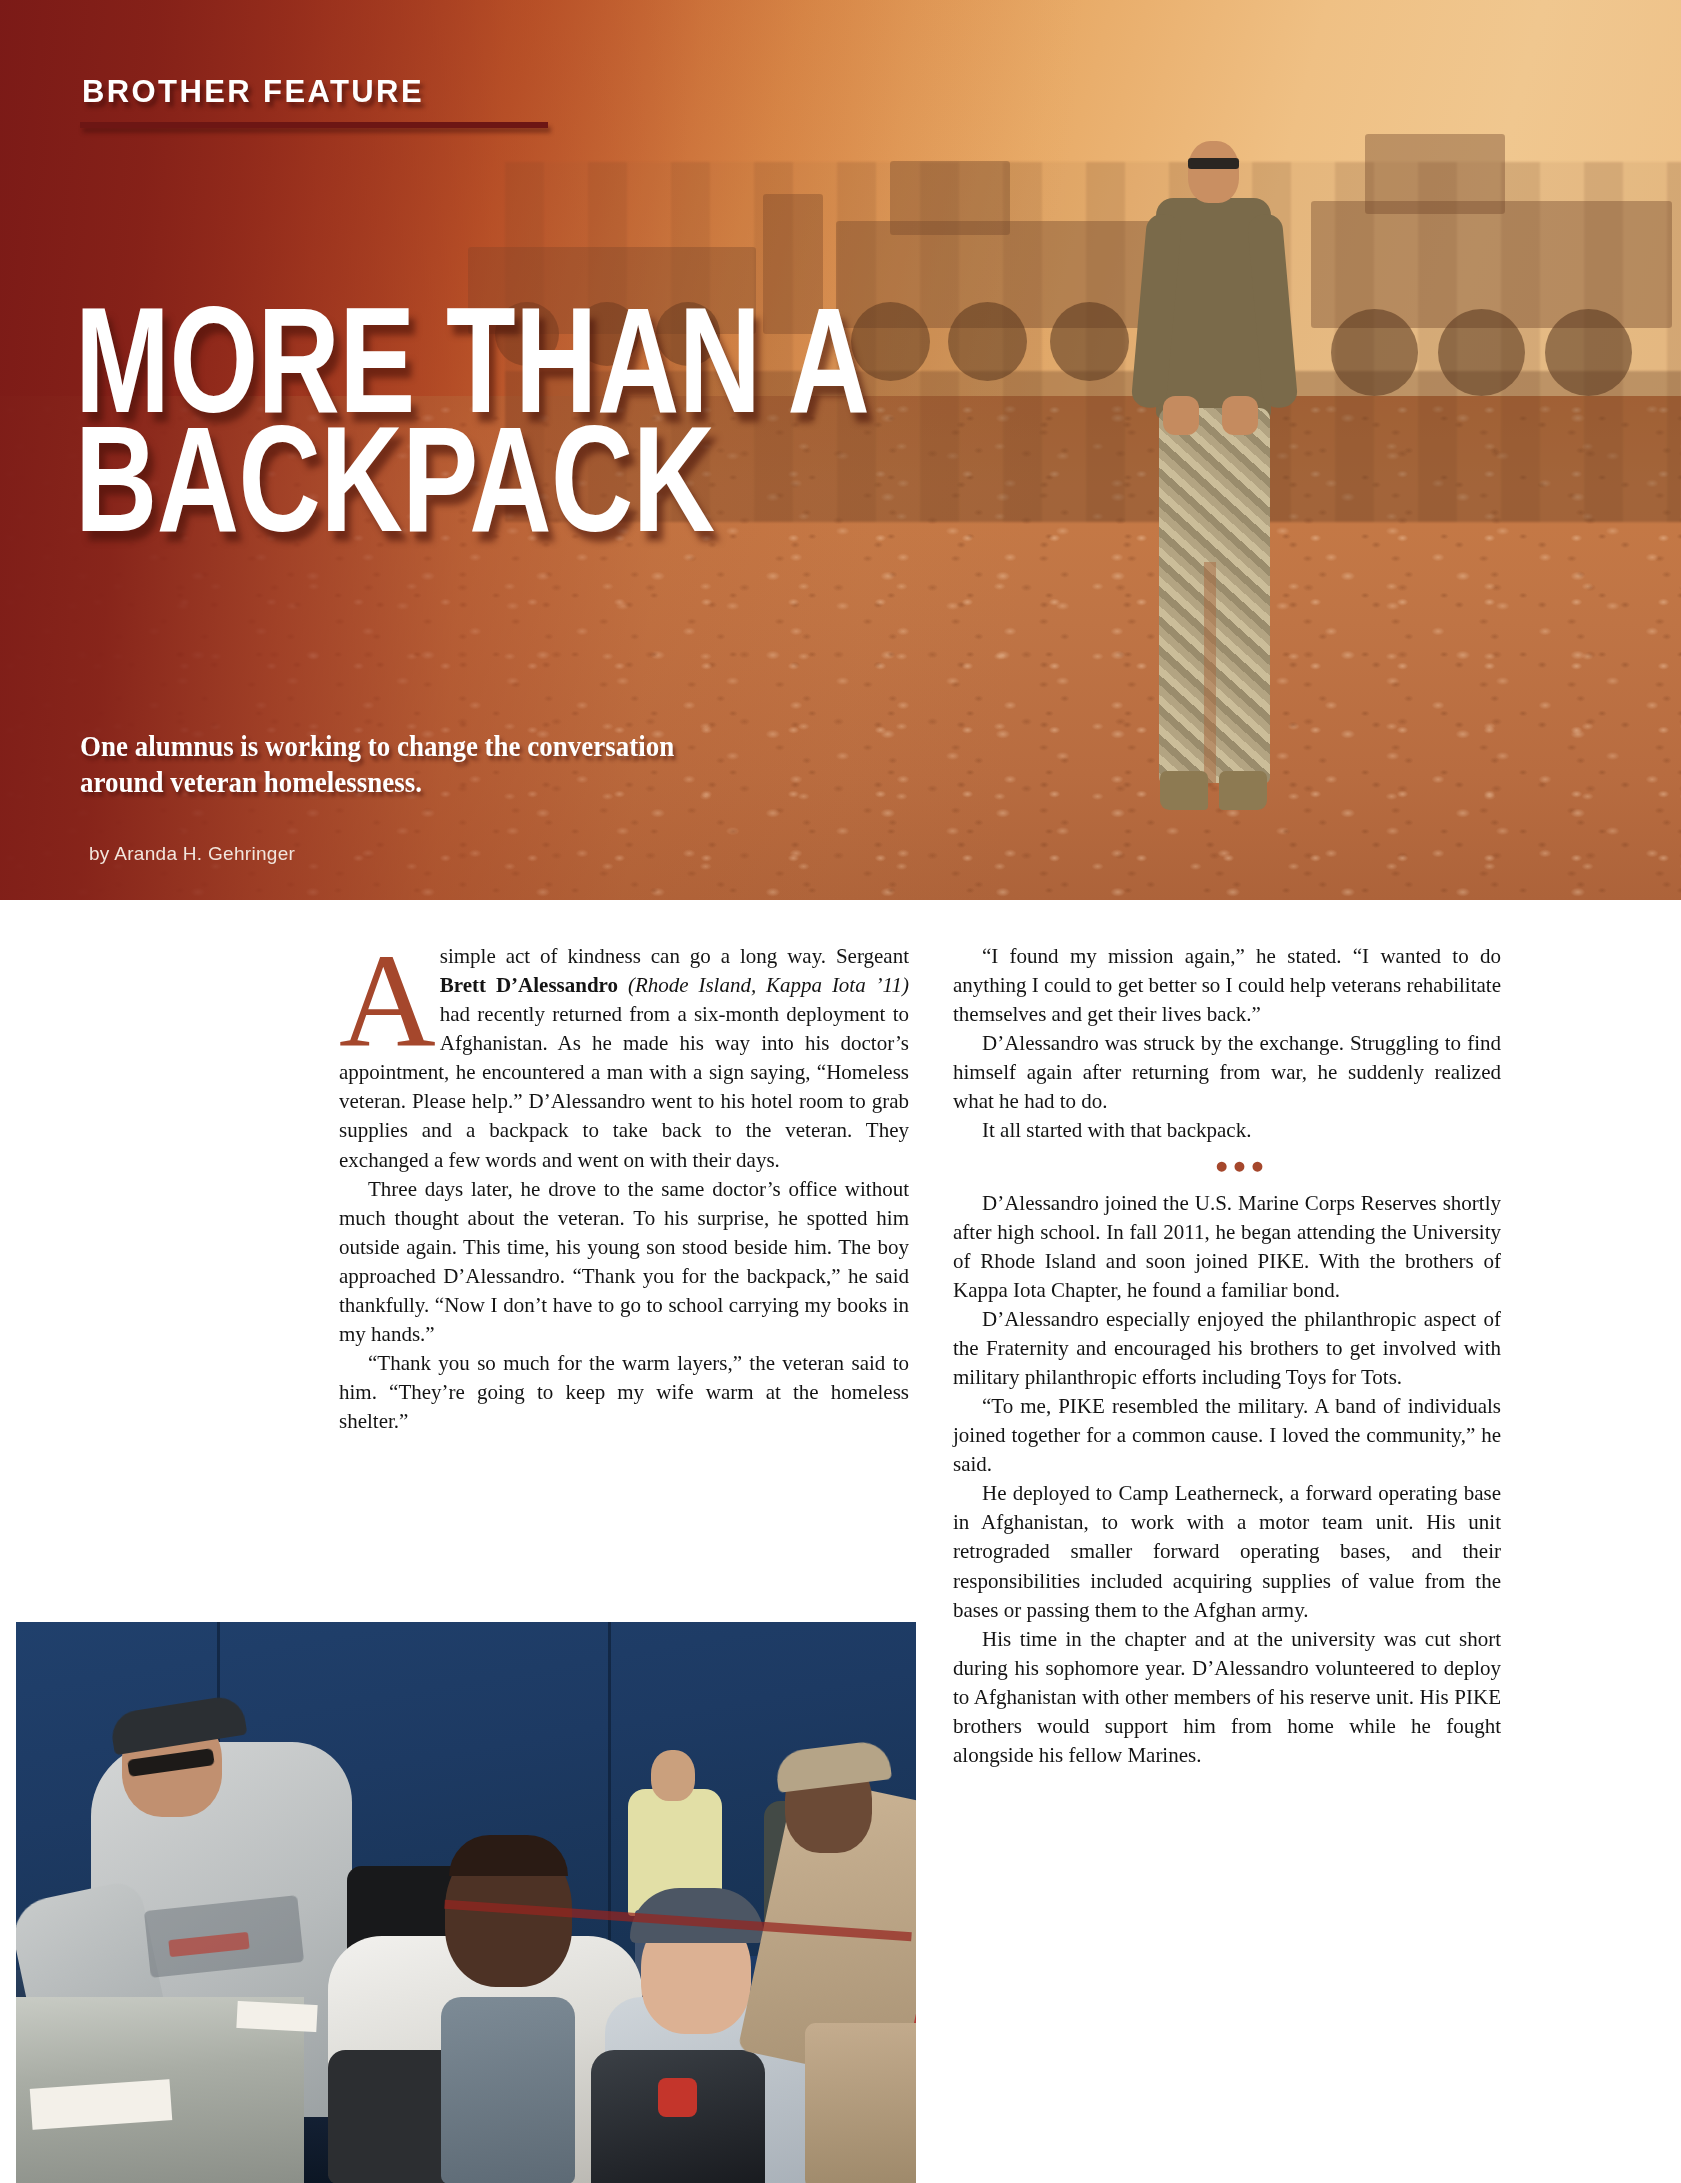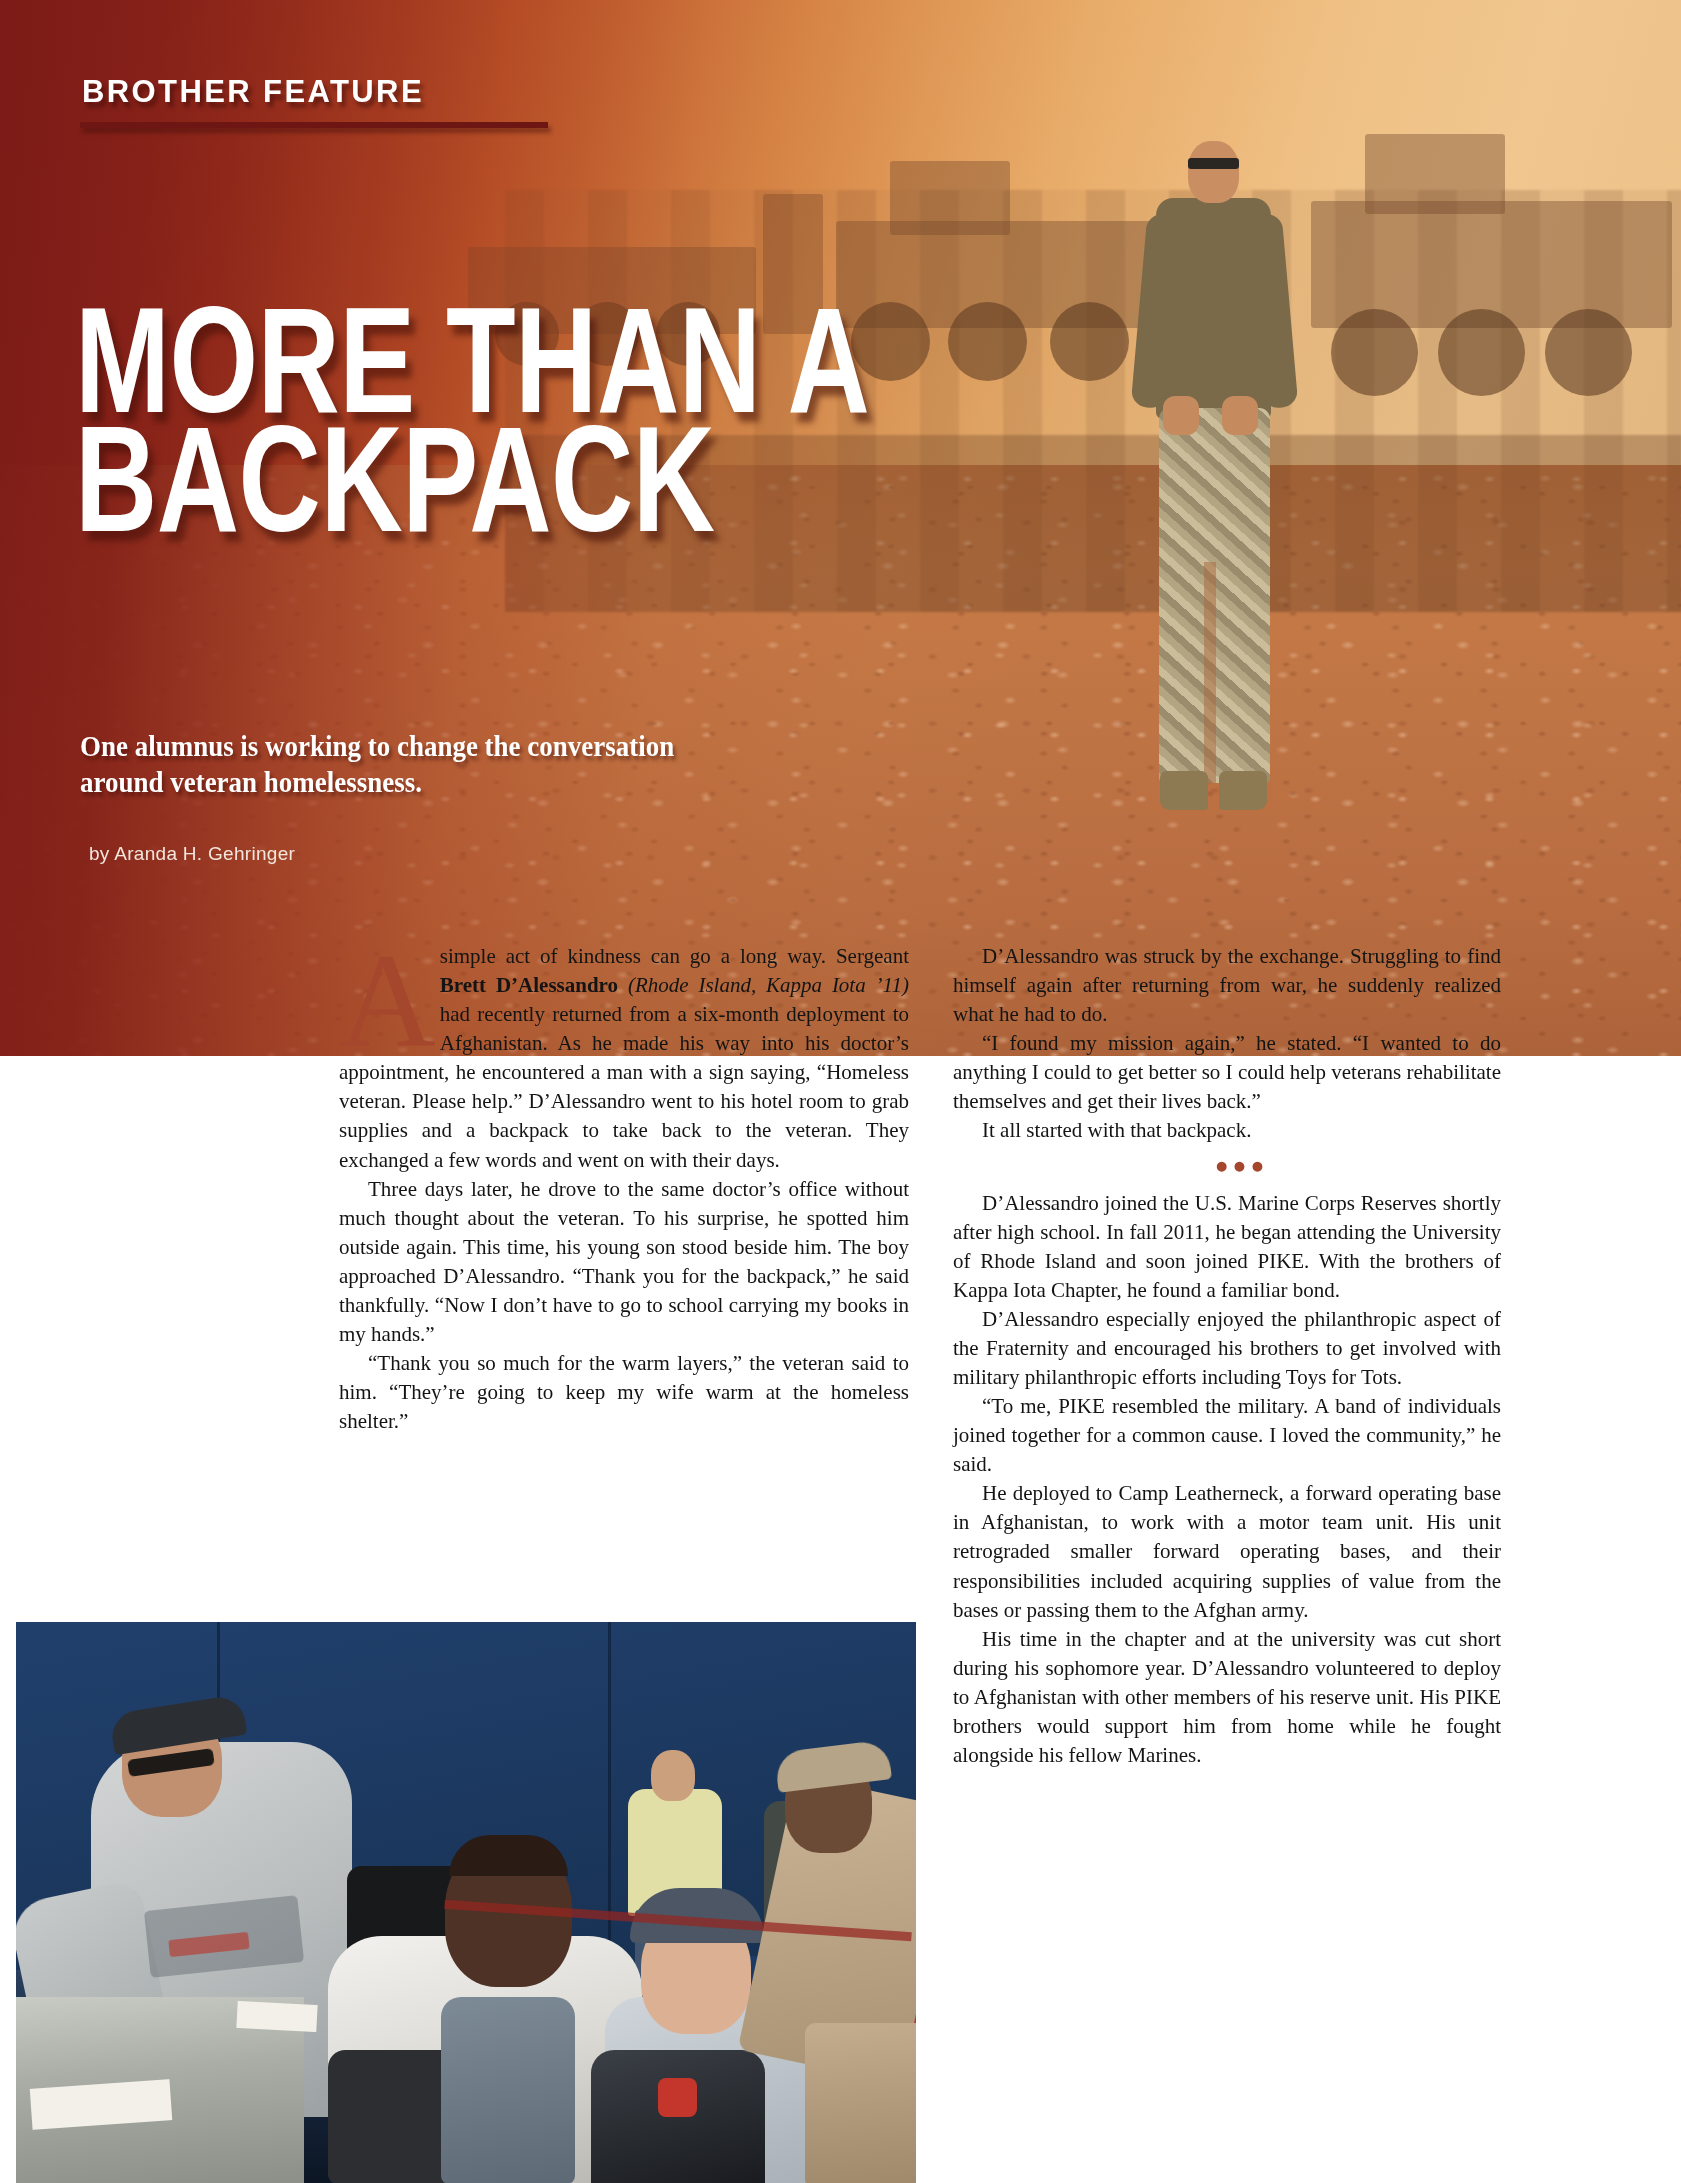--- a/index.html
+++ b/index.html
@@ -17,21 +17,21 @@
     width: 1682px;
     height: 2183px;
     background: #ffffff;
   }
 
   
   .hero {
     position: absolute;
     left: 0; top: 0;
     width: 1682px;
-    height: 1056px;
+    height: 900px;
     overflow: hidden;
     background: #8e2118;
   }
   
   .hero-sky {
     position: absolute; left: 0; top: 0; width: 100%; height: 47%;
     background: linear-gradient(105deg,
         #8f2b1f 0%, #a5371f 16%, #c05a2c 30%,
         #d98a49 45%, #e8ab68 60%, #efc084 74%,
         #f0c78f 86%, #eec188 100%);
@@ -333,23 +333,23 @@
       <span>Sergeant </span><span class="name-bold">Brett D’Alessandro</span><span class="chapter-ital"> (Rhode Island, Kappa Iota ’11)</span><span> had recently returned from a six-month deployment to Afghanistan. As he made his way into his doctor’s appointment, he encountered a man with a sign saying, “Homeless veteran. Please help.” D’Alessandro went to his hotel room to grab supplies and a backpack to take back to the veteran. They exchanged a few words and went on with their days.</span>
     </p>
 
     <p>Three days later, he drove to the same doctor’s office without much thought about the veteran. To his surprise, he spotted him outside again. This time, his young son stood beside him. The boy approached D’Alessandro. “Thank you for the backpack,” he said thankfully. “Now I don’t have to go to school carrying my books in my hands.”</p>
 
     <p>“Thank you so much for the warm layers,” the veteran said to him. “They’re going to keep my wife warm at the homeless shelter.”</p>
   </div>
 
   <div class="col col-2">
 
+    <p>“I found my mission again,” he stated. “I wanted to do anything I could to get better so I could help veterans rehabilitate themselves and get their lives back.”</p>
+
     <p>D’Alessandro was struck by the exchange. Struggling to find himself again after returning from war, he suddenly realized what he had to do.</p>
-
-    <p>“I found my mission again,” he stated. “I wanted to do anything I could to get better so I could help veterans rehabilitate themselves and get their lives back.”</p>
 
     <p>It all started with that backpack.</p>
 
     <p class="dot-divider">●●●</p>
 
     <p>D’Alessandro joined the U.S. Marine Corps Reserves shortly after high school. In fall 2011, he began attending the University of Rhode Island and soon joined PIKE. With the brothers of Kappa Iota Chapter, he found a familiar bond.</p>
 
     <p>D’Alessandro especially enjoyed the philanthropic aspect of the Fraternity and encouraged his brothers to get involved with military philanthropic efforts including Toys for Tots.</p>
 
     <p>“To me, PIKE resembled the military. A band of individuals joined together for a common cause. I loved the community,” he said.</p>

